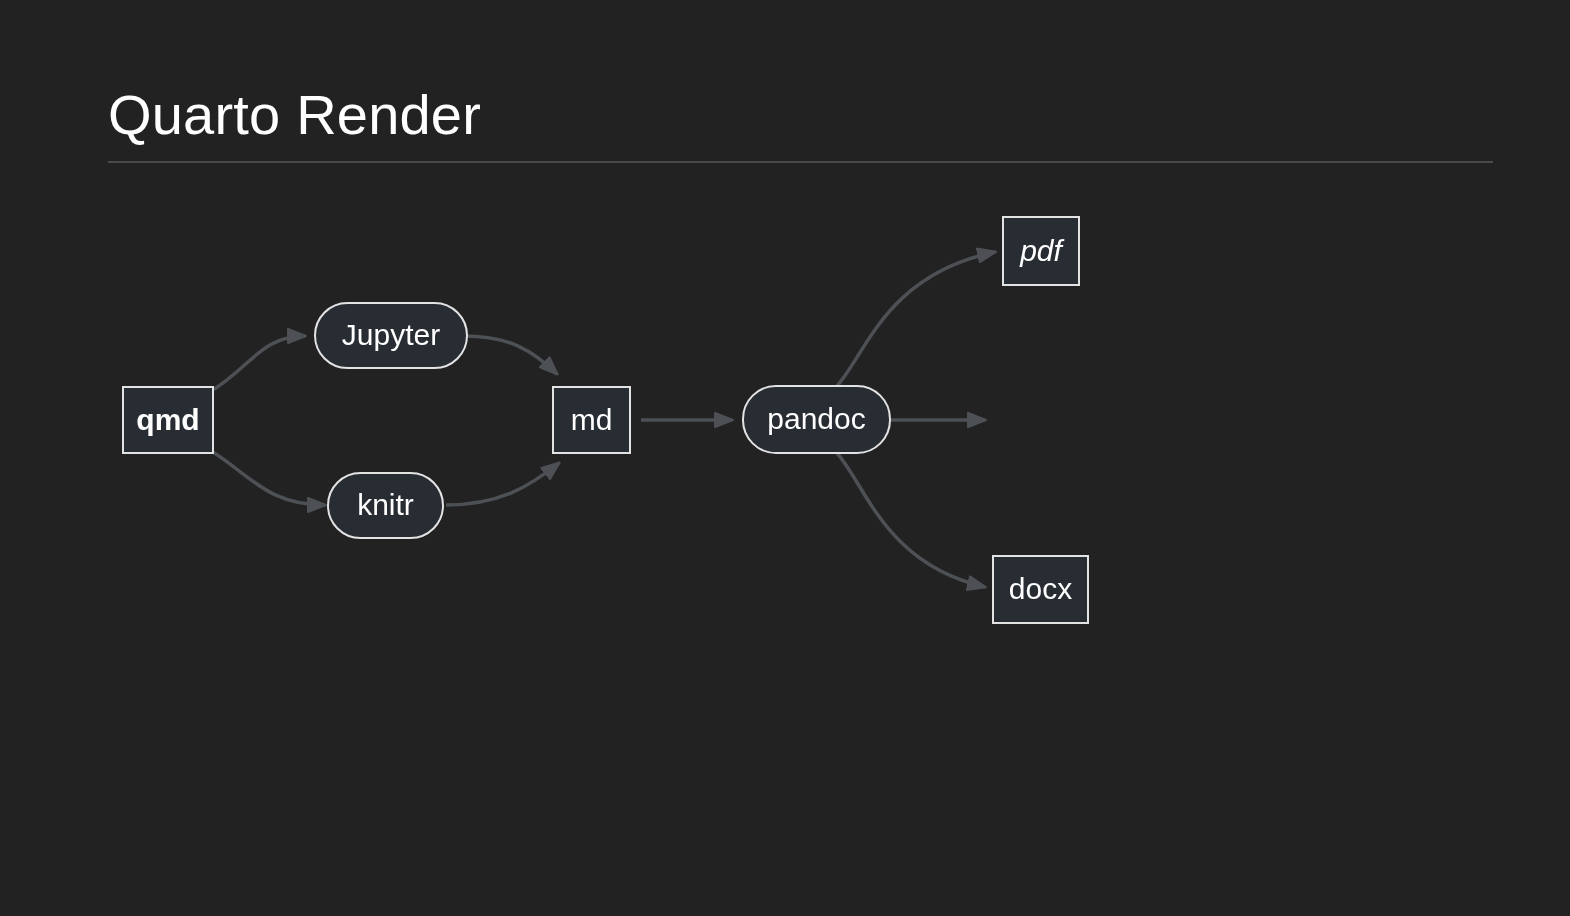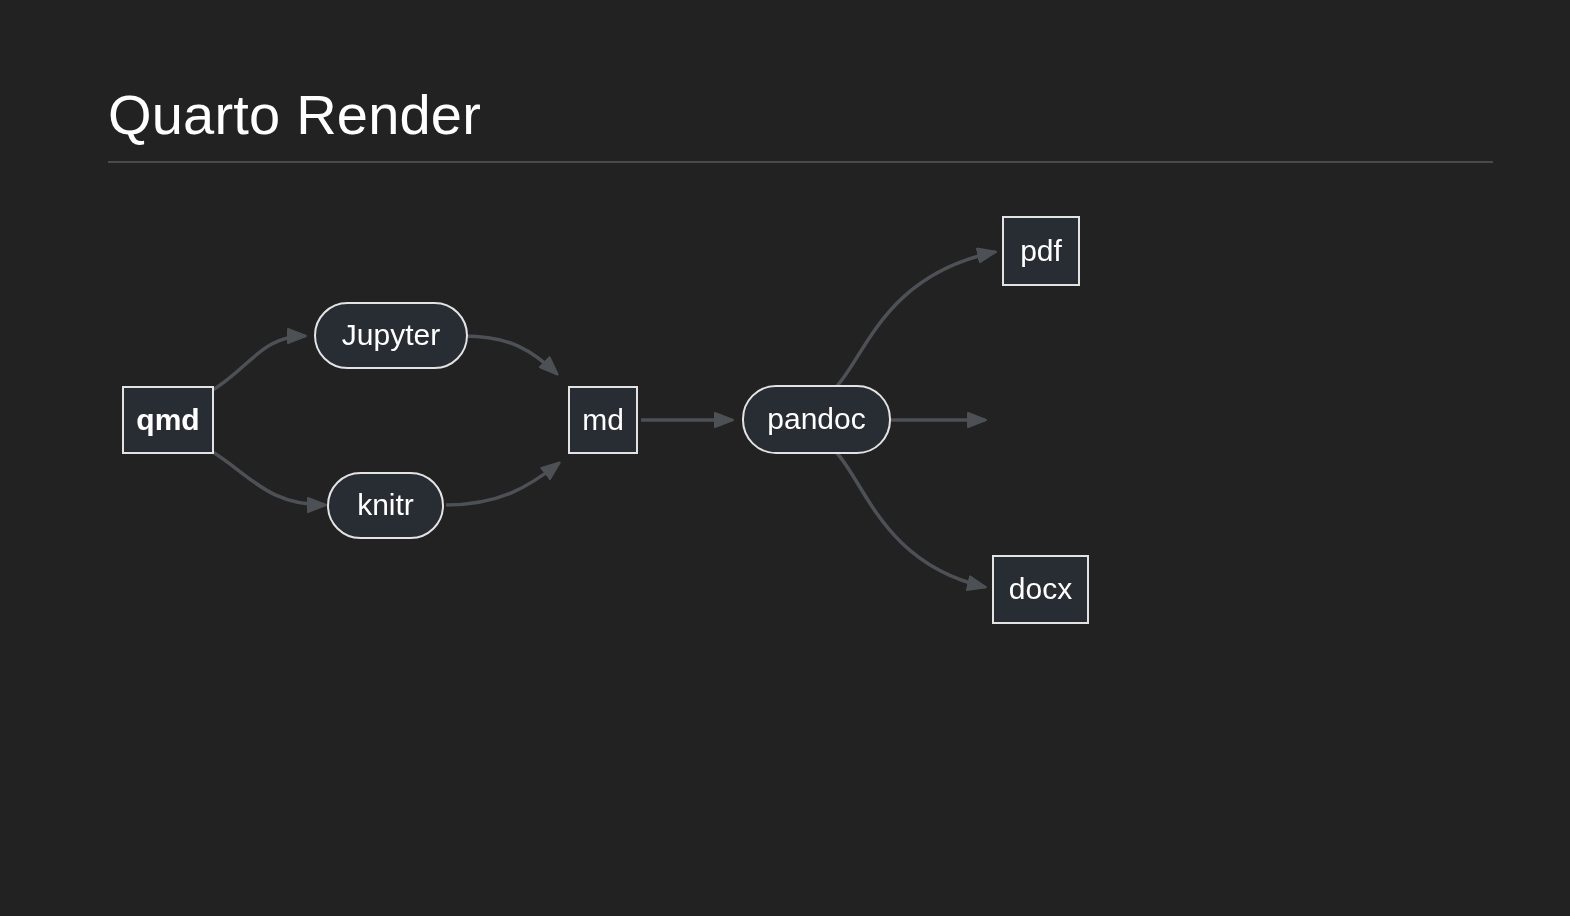--- a/index.html
+++ b/index.html
@@ -92,20 +92,20 @@
       <path class="edge" d="M 338 306 C 392 306, 422 287, 451 264" marker-end="url(#arrow)"></path>
       <path class="edge" d="M 533 221 L 624 221" marker-end="url(#arrow)"></path>
       <path class="edge" d="M 728 188 C 757 158, 776 76, 887 53" marker-end="url(#arrow)"></path>
       <path class="edge" d="M 781 221 L 877 221" marker-end="url(#arrow)"></path>
       <path class="edge" d="M 728 253 C 757 284, 776 365, 877 388" marker-end="url(#arrow)"></path>
     </svg>
 
     <div class="node rect" style="left:14px;  top:187px; width:92px;  height:68px;font-weight:bold;">qmd</div>
     <div class="node stadium" style="left:206px; top:103px; width:154px; height:67px;">Jupyter</div>
     <div class="node stadium" style="left:219px; top:273px; width:117px; height:67px;">knitr</div>
-    <div class="node rect" style="left:460px; top:187px; width:70px;  height:68px;">md</div>
+    <div class="node rect" style="left:444px; top:187px; width:79px;  height:68px;">md</div>
     <div class="node stadium" style="left:634px; top:186px; width:149px; height:69px;">pandoc</div>
-    <div class="node rect" style="left:894px; top:17px;  width:78px;  height:70px;">pdf</div>
+    <div class="node rect" style="left:894px; top:17px;  width:78px;  height:70px;font-style:italic;">pdf</div>
     <div class="node rect" style="left:884px; top:356px; width:97px;  height:69px;">docx</div>
   </div>
 
 
 </div>
 
 </body></html>

